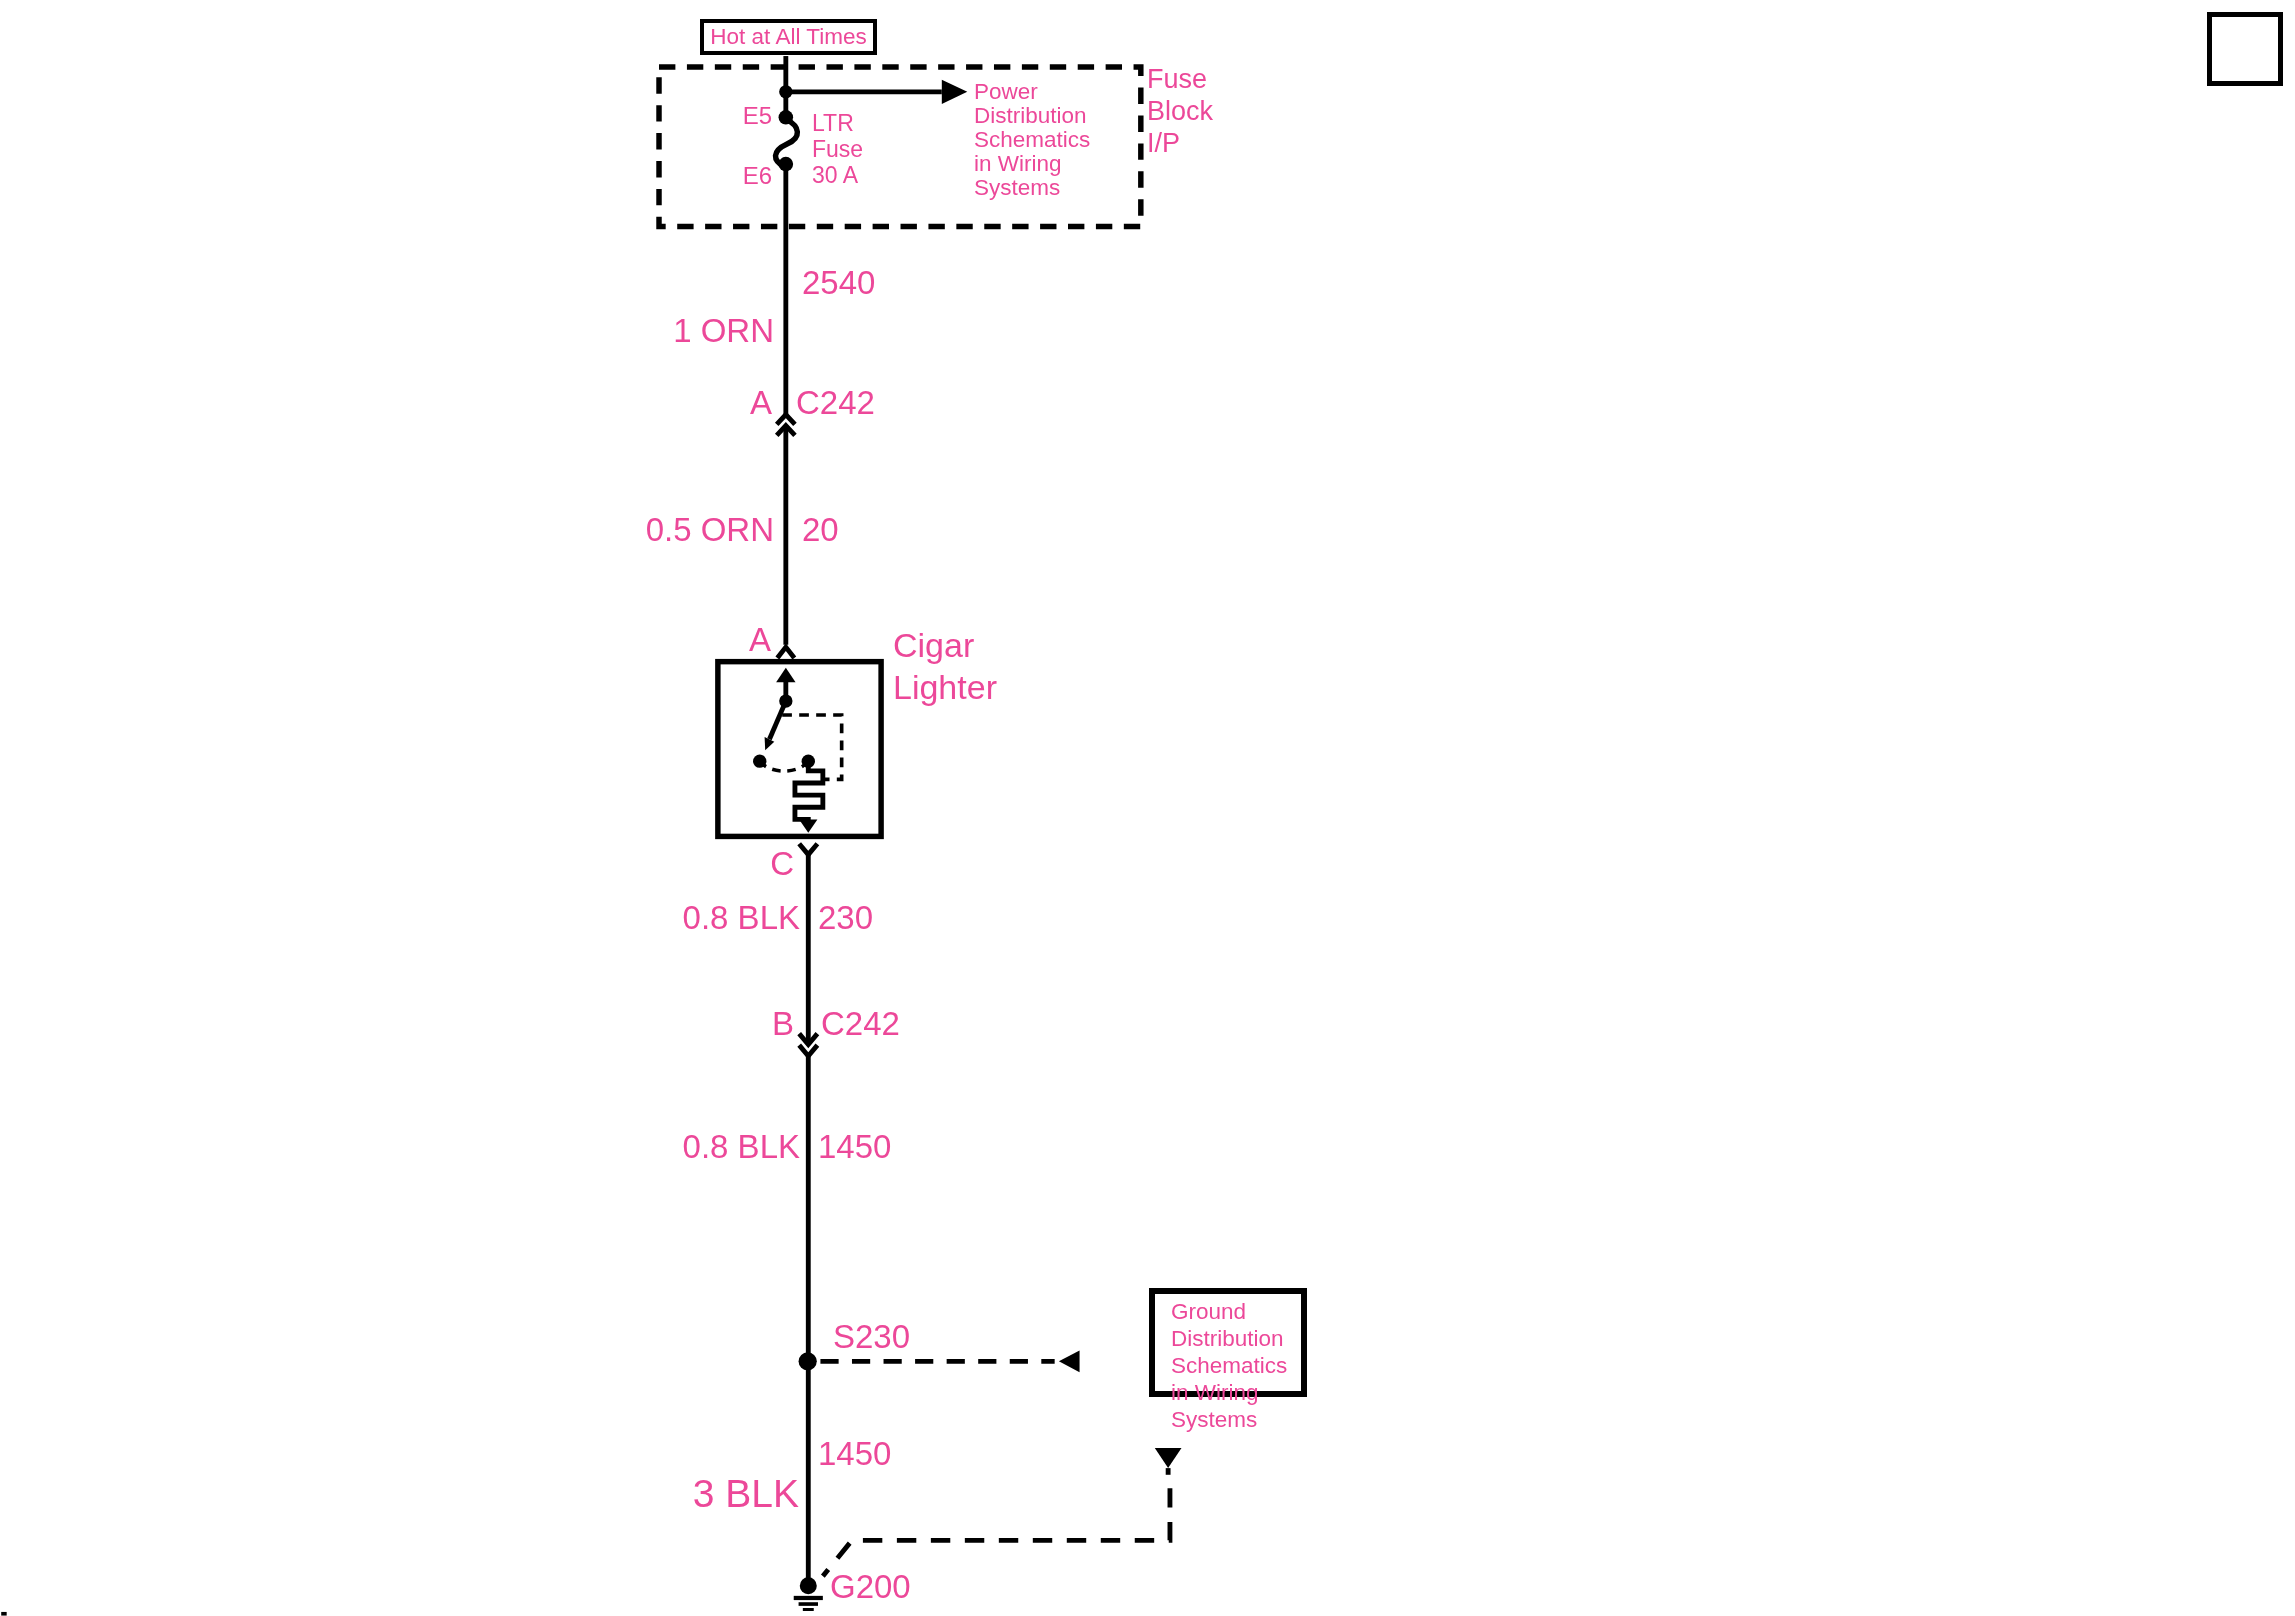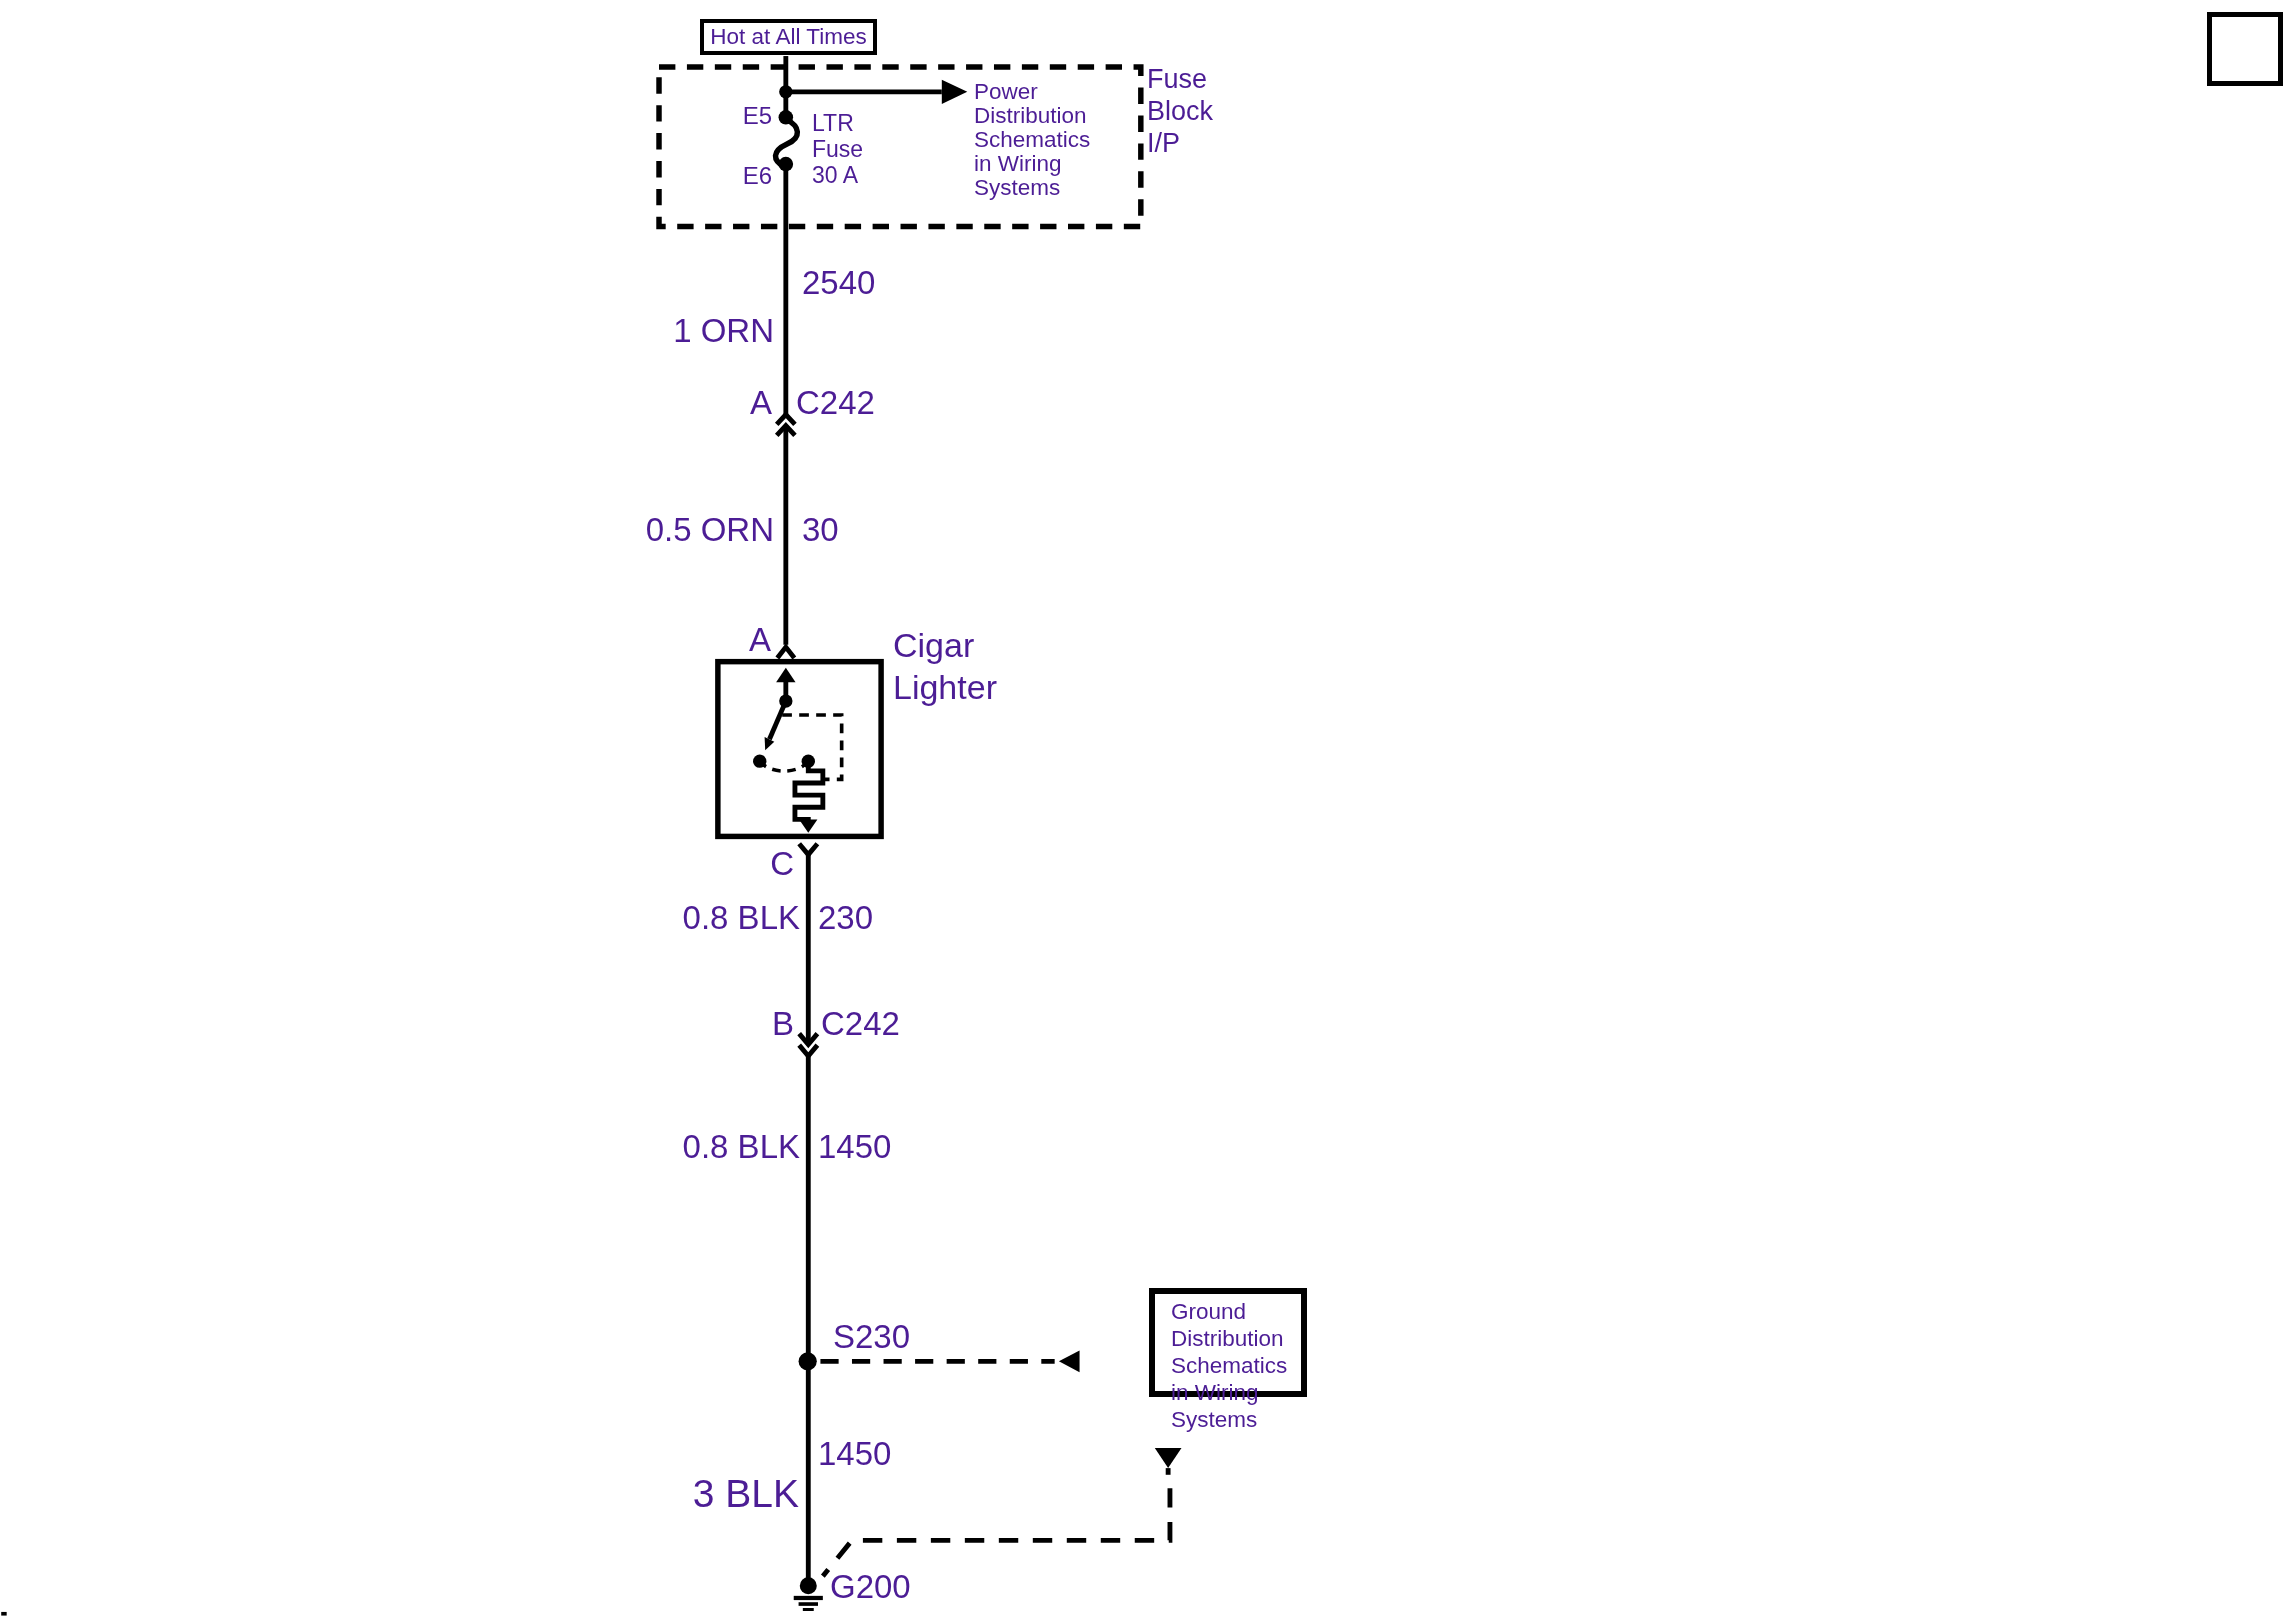--- a/index.html
+++ b/index.html
@@ -1,20 +1,20 @@
 <!DOCTYPE html>
 <html style="font-size:9.7px"><head>
 <meta charset="utf-8">
 <style>
   html,body{margin:0;padding:0;background:#ffffff;}
   body{width:2295px;height:1617px;position:relative;overflow:hidden;
        font-family:"Liberation Sans", sans-serif;color:#000;}
   .canvas{position:absolute;left:0;top:0;width:2295px;height:1617px;background:#fff;}
   svg.art{position:absolute;left:0;top:0;}
-  .txt{position:absolute;white-space:pre-line;color:#4c1d95;}
+  .txt{position:absolute;white-space:pre-line;color:#ec4899;}
   .r{text-align:right;}
   .box{position:absolute;box-sizing:border-box;border:4.9px solid #000;display:flex;
        align-items:center;justify-content:center;}
 </style>
 </head>
 <body>
 
 <div class="canvas">
 
   <svg class="art" width="2295" height="1617" viewBox="0 0 3782 2664">
@@ -109,21 +109,21 @@
 in Wiring
 Systems</div>
 
   <div class="txt r" style="left:628px;top:266px;width:146px;font-size:33px;line-height:34px;margin-top:48px;">1 ORN</div>
   <div class="txt" style="left:802px;top:266px;font-size:33px;line-height:34px;">2540</div>
 
   <div class="txt r" style="left:711px;top:386px;width:61px;font-size:33px;line-height:34px;">A</div>
   <div class="txt" style="left:796px;top:386px;font-size:33px;line-height:34px;">C242</div>
 
   <div class="txt r" style="left:628px;top:513px;width:146px;font-size:33px;line-height:34px;">0.5 ORN</div>
-  <div class="txt" style="left:802px;top:513px;font-size:33px;line-height:34px;">30</div>
+  <div class="txt" style="left:802px;top:513px;font-size:33px;line-height:34px;">20</div>
 
   <div class="txt r" style="left:710px;top:623px;width:61px;font-size:33px;line-height:34px;">A</div>
 
   <div class="txt" style="left:893px;top:624px;font-size:34px;line-height:42px;">Cigar
 Lighter</div>
 
   <div class="txt r" style="left:733px;top:847px;width:61px;font-size:33px;line-height:34px;">C</div>
 
   <div class="txt r" style="left:654px;top:901px;width:146px;font-size:33px;line-height:34px;">0.8 BLK</div>
   <div class="txt" style="left:818px;top:901px;font-size:33px;line-height:34px;">230</div>

